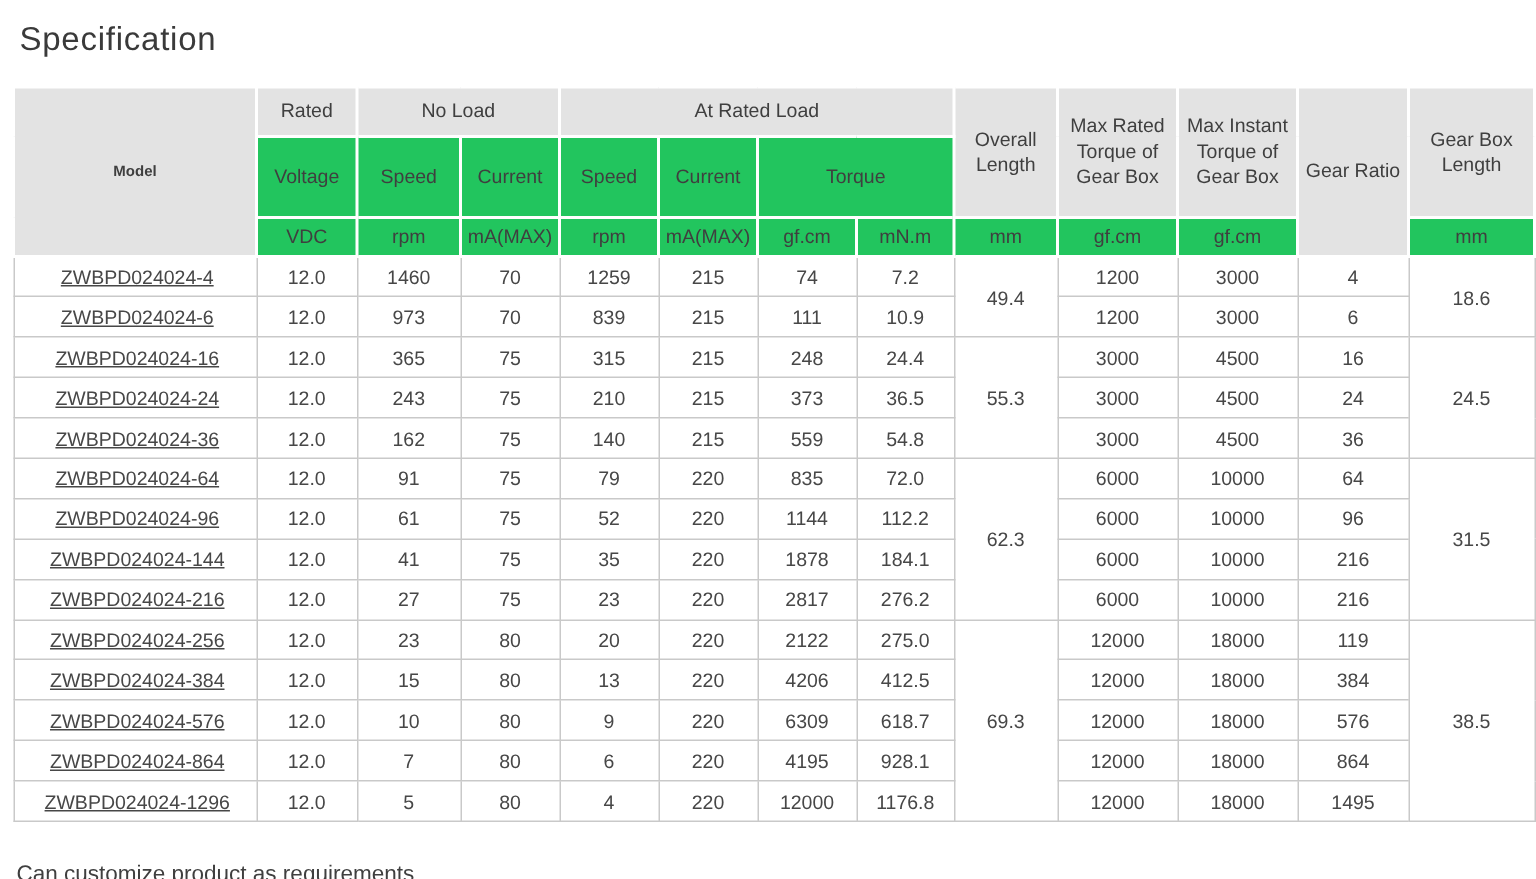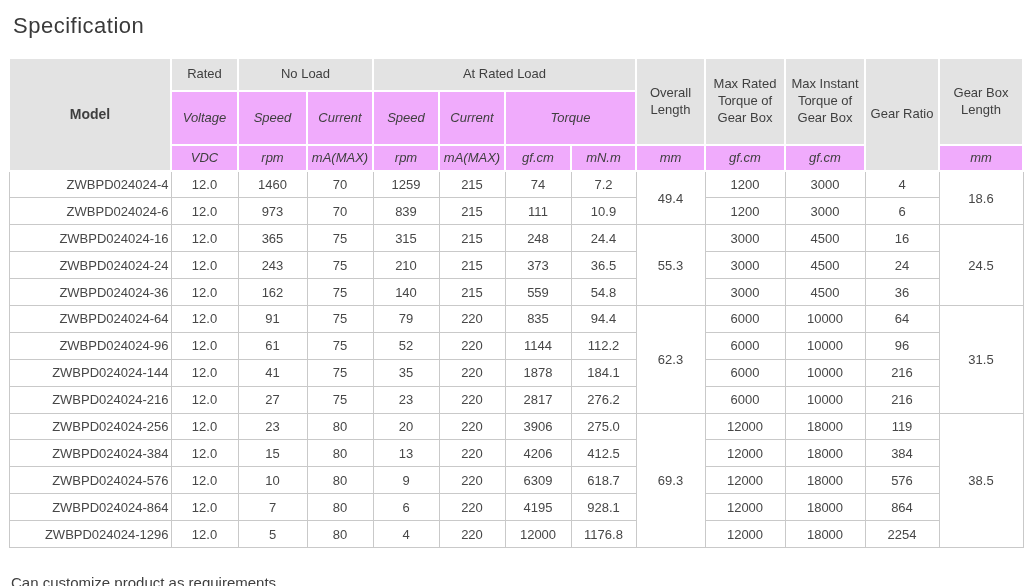--- a/index.html
+++ b/index.html
@@ -17,33 +17,33 @@
     width: 1014px; margin: 19px 0 0 8px;
     border: 1px solid #c9c9c9;
   }
   .spec-table th {
     border: 2px solid #ffffff;
     font-weight: normal; font-size: 13px; color: #3f3f3f;
     text-align: center; vertical-align: middle; line-height: 1.3;
     padding: 1px 2px;
   }
   .spec-table th.gray { background: #e3e3e3; }
-  .spec-table th.blue { background: #f0abfc; font-style: italic; }
-  .spec-table th.model-head { font-weight: bold; font-size: 14px; }
+  .spec-table th.blue { background: #22c55e; }
+  .spec-table th.model-head { font-weight: bold; font-size: 10px; }
   .spec-table tr.h1 { height: 33px; }
   .spec-table tr.h2 { height: 54px; }
   .spec-table tr.h3 { height: 26px; }
   .spec-table td {
     border: 1px solid #c9c9c9;
     font-size: 13px; color: #474747;
     text-align: center; vertical-align: middle;
     height: 26.9px; padding: 0 2px;
     background: #ffffff;
   }
-  .spec-table td.model-cell { text-align: right; padding-left: 5px; }
+  .spec-table td.model-cell { text-align: center; padding-left: 5px; text-decoration: underline; }
   .footer-note {
     font-size: 15px; color: #3f3f3f; margin: 26px 0 0 11px;
   }
 </style>
 </head>
 <body>
 
 <h1 class="page-title">Specification</h1>
 
 <table class="spec-table">
@@ -167,21 +167,21 @@
         <td>36</td>
       </tr>
       <tr>
         <td class="model-cell">ZWBPD024024-64</td>
         <td>12.0</td>
         <td>91</td>
         <td>75</td>
         <td>79</td>
         <td>220</td>
         <td>835</td>
-        <td>94.4</td>
+        <td>72.0</td>
         <td rowspan="4">62.3</td>
         <td>6000</td>
         <td>10000</td>
         <td>64</td>
         <td rowspan="4">31.5</td>
       </tr>
       <tr>
         <td class="model-cell">ZWBPD024024-96</td>
         <td>12.0</td>
         <td>61</td>
@@ -220,21 +220,21 @@
         <td>10000</td>
         <td>216</td>
       </tr>
       <tr>
         <td class="model-cell">ZWBPD024024-256</td>
         <td>12.0</td>
         <td>23</td>
         <td>80</td>
         <td>20</td>
         <td>220</td>
-        <td>3906</td>
+        <td>2122</td>
         <td>275.0</td>
         <td rowspan="5">69.3</td>
         <td>12000</td>
         <td>18000</td>
         <td>119</td>
         <td rowspan="5">38.5</td>
       </tr>
       <tr>
         <td class="model-cell">ZWBPD024024-384</td>
         <td>12.0</td>
@@ -278,18 +278,18 @@
         <td class="model-cell">ZWBPD024024-1296</td>
         <td>12.0</td>
         <td>5</td>
         <td>80</td>
         <td>4</td>
         <td>220</td>
         <td>12000</td>
         <td>1176.8</td>
         <td>12000</td>
         <td>18000</td>
-        <td>2254</td>
+        <td>1495</td>
       </tr>
     </tbody>
 </table>
 
 <div class="footer-note">Can customize product as requirements</div>
 
 </body></html>

